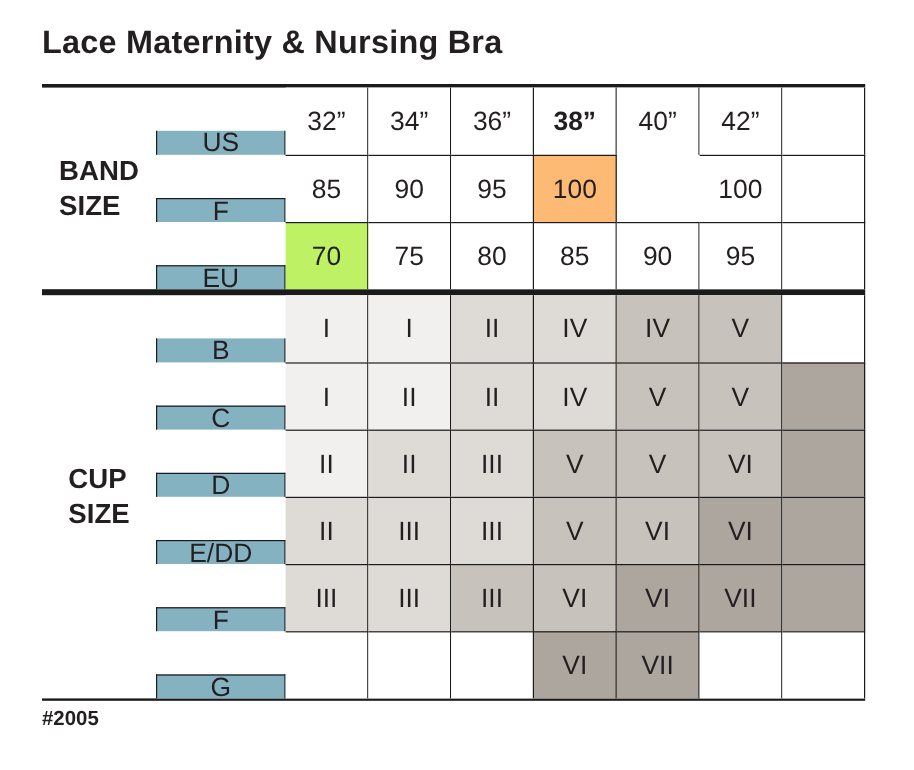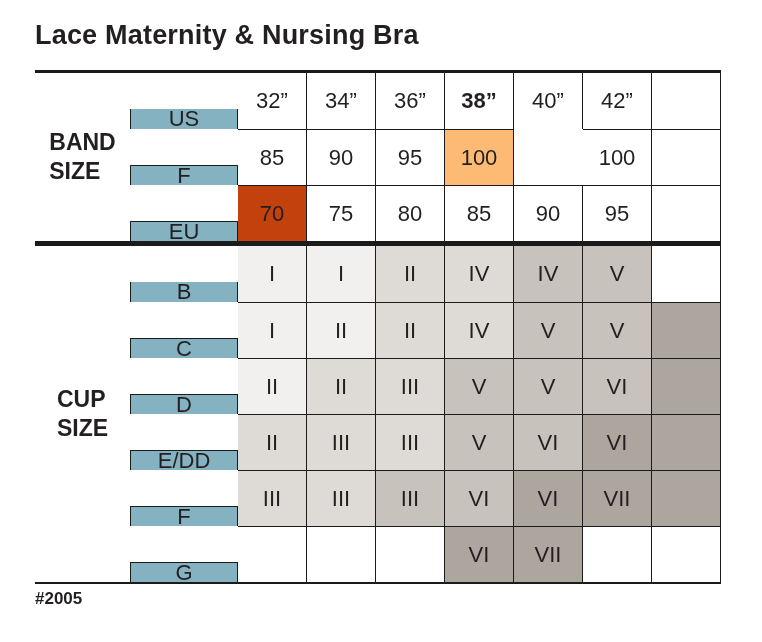--- a/index.html
+++ b/index.html
@@ -49,21 +49,21 @@
       <div class="cell data" style="grid-area: 1 / 8; background: rgb(255, 255, 255);">42”</div>
       <div class="cell data" style="grid-area: 1 / 9; background: rgb(255, 255, 255);"></div>
       <div class="cell teal bt" style="grid-area: 2 / 2;">F</div>
       <div class="cell data bt" style="grid-area: 2 / 3; background: rgb(255, 255, 255);">85</div>
       <div class="cell data bt" style="grid-area: 2 / 4; background: rgb(255, 255, 255);">90</div>
       <div class="cell data bt" style="grid-area: 2 / 5; background: rgb(255, 255, 255);">95</div>
       <div class="cell data bt" style="grid-area: 2 / 6; background: #fdba74;">100</div>
       <div class="cell data bt" style="grid-area: 2 / 8; background: rgb(255, 255, 255);">100</div>
       <div class="cell data bt" style="grid-area: 2 / 9; background: rgb(255, 255, 255);"></div>
       <div class="cell teal bt" style="grid-area: 3 / 2;">EU</div>
-      <div class="cell data bt" style="grid-area: 3 / 3; background: #c2410c;">70</div>
+      <div class="cell data bt" style="grid-area: 3 / 3; background: #bef264;">70</div>
       <div class="cell data bt" style="grid-area: 3 / 4; background: rgb(255, 255, 255);">75</div>
       <div class="cell data bt" style="grid-area: 3 / 5; background: rgb(255, 255, 255);">80</div>
       <div class="cell data bt" style="grid-area: 3 / 6; background: rgb(255, 255, 255);">85</div>
       <div class="cell data bt" style="grid-area: 3 / 7; background: rgb(255, 255, 255);">90</div>
       <div class="cell data bt" style="grid-area: 3 / 8; background: rgb(255, 255, 255);">95</div>
       <div class="cell data bt" style="grid-area: 3 / 9; background: rgb(255, 255, 255);"></div>
       <div class="cell teal" style="grid-area: 5 / 2;">B</div>
       <div class="cell data" style="grid-area: 5 / 3; background: rgb(242, 240, 238);">I</div>
       <div class="cell data" style="grid-area: 5 / 4; background: rgb(242, 240, 238);">I</div>
       <div class="cell data" style="grid-area: 5 / 5; background: rgb(222, 218, 213);">II</div>

